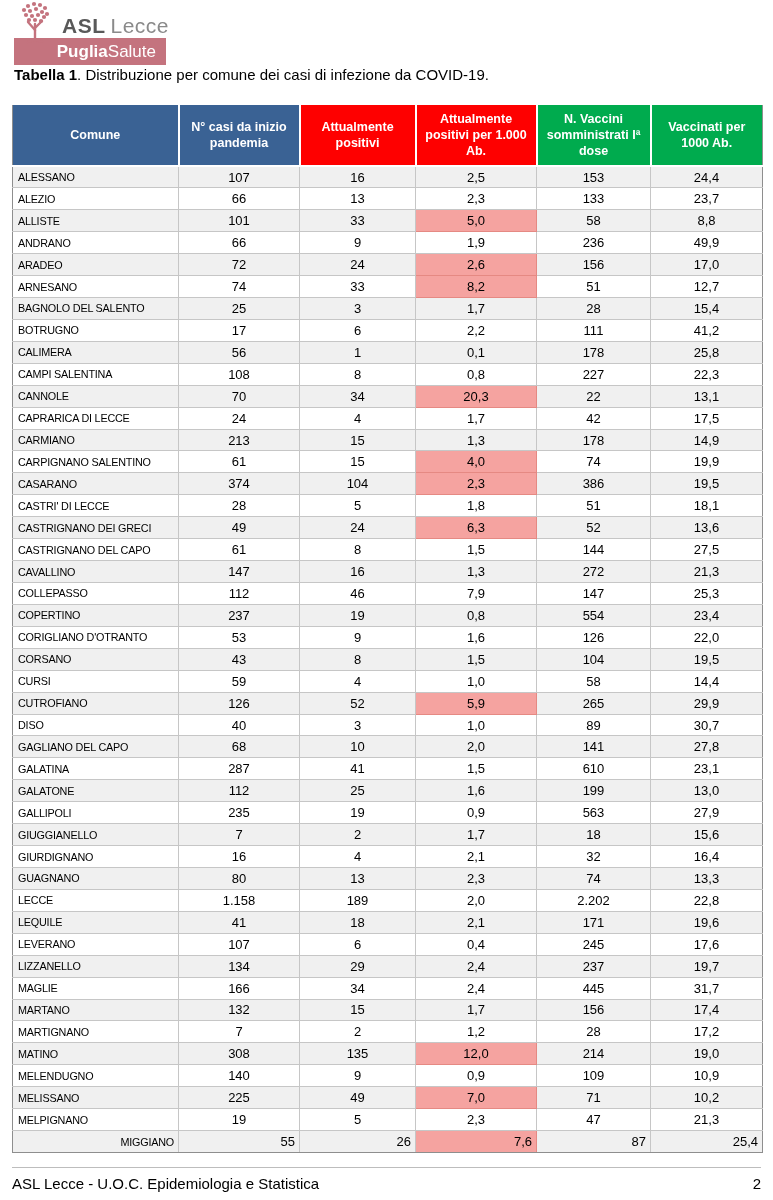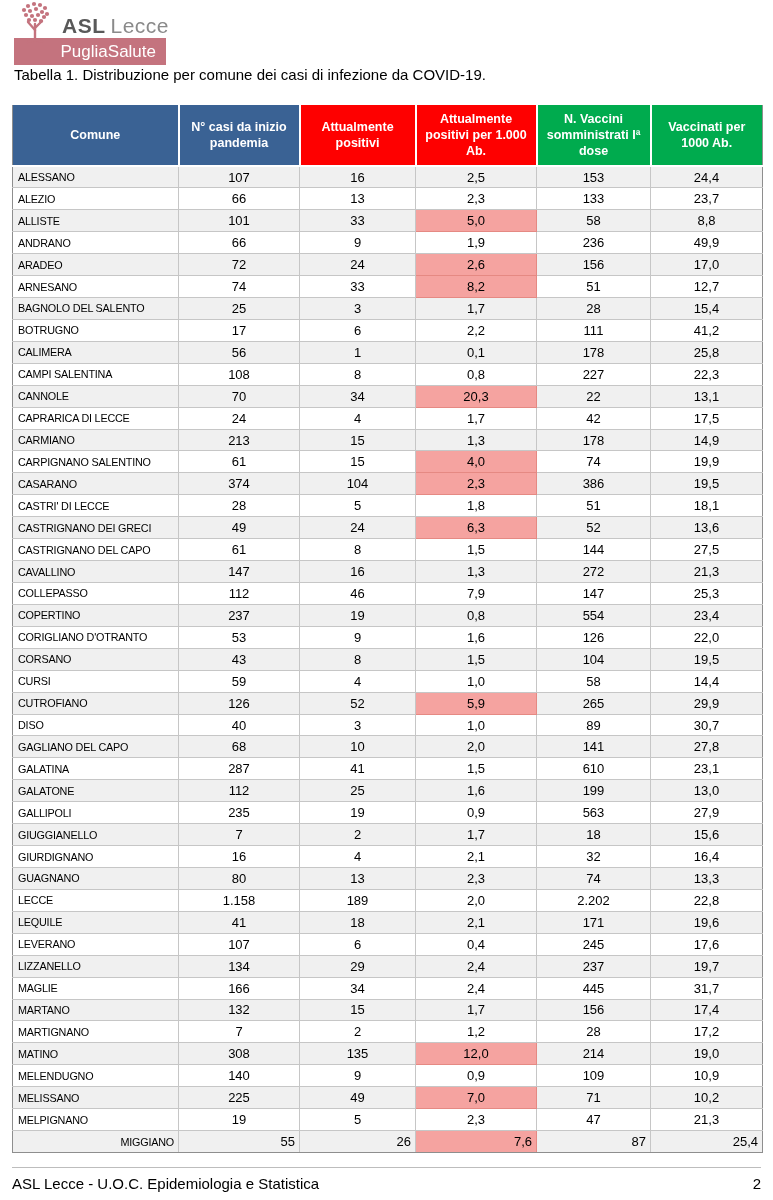--- a/index.html
+++ b/index.html
@@ -11,25 +11,25 @@
   .logo-wrap { position: absolute; left: 14px; top: 0; }
   .logo-top { display: flex; align-items: flex-end; }
   .tree { width: 44px; height: 44px; margin-right: 4px; }
   .asl-line { font-size: 21px; padding-bottom: 6px; letter-spacing: 0.5px; }
   .asl-bold { font-weight: bold; color: #595959; }
   .asl-rest { color: #8a8a8a; margin-left: 5px; }
   .banner { margin-left: 0; width: 152px; height: 27px; background: #c4737e;
             display: flex; align-items: center; justify-content: flex-end;
             padding-right: 10px; margin-top: -6px; }
   .banner span { color: #fff; font-size: 17px; }
-  .banner .b1 { font-weight: normal; text-align: right; }
+  .banner .b1 { font-weight: bold; text-align: right; }
 
   
   .title { position: absolute; left: 14px; top: 66px; font-size: 15px; color: #000; }
-  .title .t-bold { font-weight: normal; }
+  .title .t-bold { font-weight: bold; }
 
   
   table { position: absolute; left: 12px; top: 103px; width: 750px;
           border-collapse: collapse; table-layout: fixed; }
   col.w1 { width: 166px; } col.w2 { width: 121px; } col.w3 { width: 116px; }
   col.w4 { width: 121px; } col.w5 { width: 114px; } col.w6 { width: 112px; }
 
   thead th { height: 62px; color: #fff; font-weight: bold; font-size: 12.5px;
              text-align: center; vertical-align: middle; line-height: 1.3;
              border: 2px solid #ffffff; padding: 2px 4px; }

